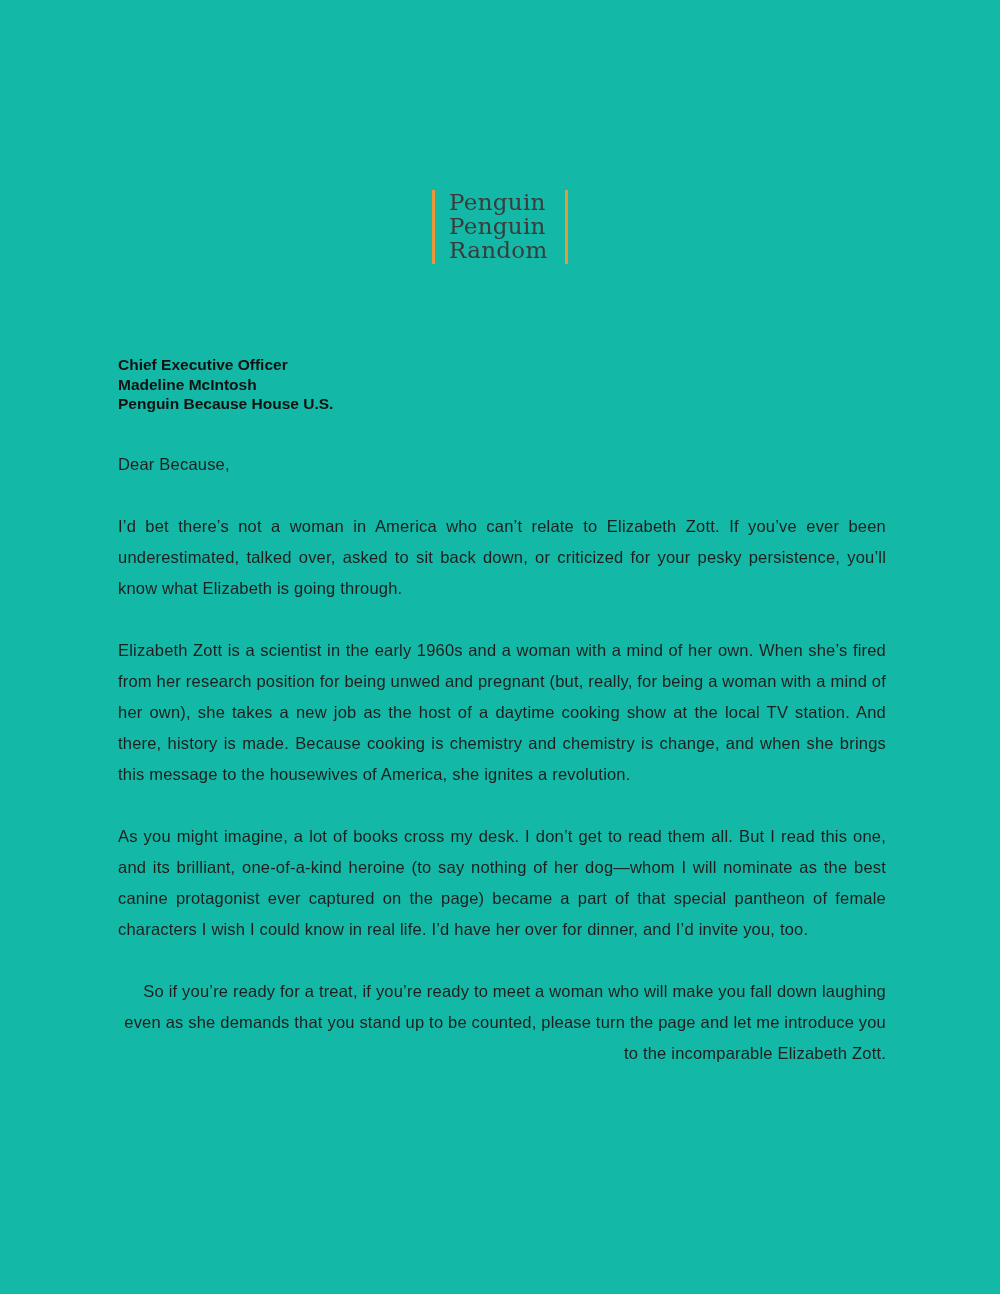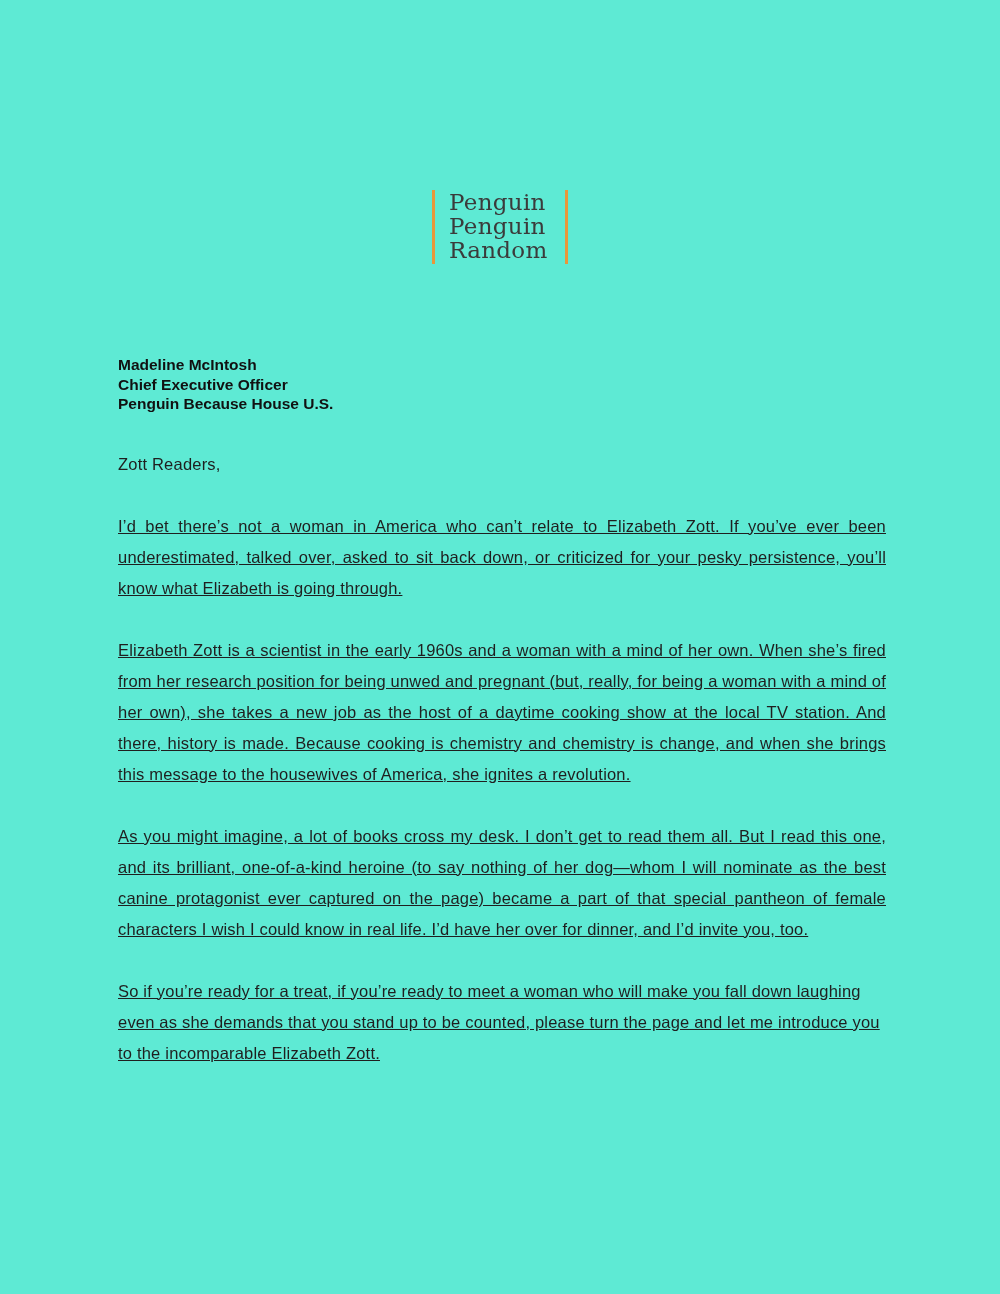--- a/index.html
+++ b/index.html
@@ -4,21 +4,21 @@
 <style>
   html, body {
     margin: 0;
     padding: 0;
     background: #ffffff;
   }
   .page {
     position: relative;
     width: 1000px;
     height: 1294px;
-    background: #5eead4;
+    background: #14b8a6;
     overflow: hidden;
     font-family: "Liberation Sans", sans-serif;
   }
 
   
   .logo {
     position: absolute;
     top: 190px;
     left: 0;
     width: 100%;
@@ -63,50 +63,49 @@
     line-height: 31px;
     letter-spacing: 0.2px;
   }
   .para {
     margin: 31px 0 0 0;
     font-size: 16.5px;
     line-height: 31px;
     letter-spacing: 0.2px;
     text-align: justify;
     text-justify: inter-word;
-    text-decoration: underline;
   }
   .para:last-child {
-    text-align: left;
+    text-align: right;
   }
 </style>
 </head>
 <body>
 
 <div class="page">
 
   <div class="logo">
     <span class="bar"></span>
     <div class="wordmark">
       <div>Penguin</div>
       <div>Penguin</div>
       <div>Random</div>
     </div>
     <span class="bar"></span>
   </div>
 
   <div class="content">
 
     <div class="sender">
+      <div>Chief Executive Officer</div>
       <div>Madeline McIntosh</div>
-      <div>Chief Executive Officer</div>
       <div>Penguin Because House U.S.</div>
     </div>
 
-    <p class="salutation">Zott Readers,</p>
+    <p class="salutation">Dear Because,</p>
 
     <p class="para">I’d bet there’s not a woman in America who can’t relate to Elizabeth Zott. If you’ve ever been underestimated, talked over, asked to sit back down, or criticized for your pesky persistence, you’ll know what Elizabeth is going through.</p>
     <p class="para">Elizabeth Zott is a scientist in the early 1960s and a woman with a mind of her own. When she’s fired from her research position for being unwed and pregnant (but, really, for being a woman with a mind of her own), she takes a new job as the host of a daytime cooking show at the local TV station. And there, history is made. Because cooking is chemistry and chemistry is change, and when she brings this message to the housewives of America, she ignites a revolution.</p>
     <p class="para">As you might imagine, a lot of books cross my desk. I don’t get to read them all. But I read this one, and its brilliant, one-of-a-kind heroine (to say nothing of her dog—whom I will nominate as the best canine protagonist ever captured on the page) became a part of that special pantheon of female characters I wish I could know in real life. I’d have her over for dinner, and I’d invite you, too.</p>
     <p class="para">So if you’re ready for a treat, if you’re ready to meet a woman who will make you fall down laughing even as she demands that you stand up to be counted, please turn the page and let me introduce you to the incomparable Elizabeth Zott.</p>
 
   </div>
 
 </div>
 

